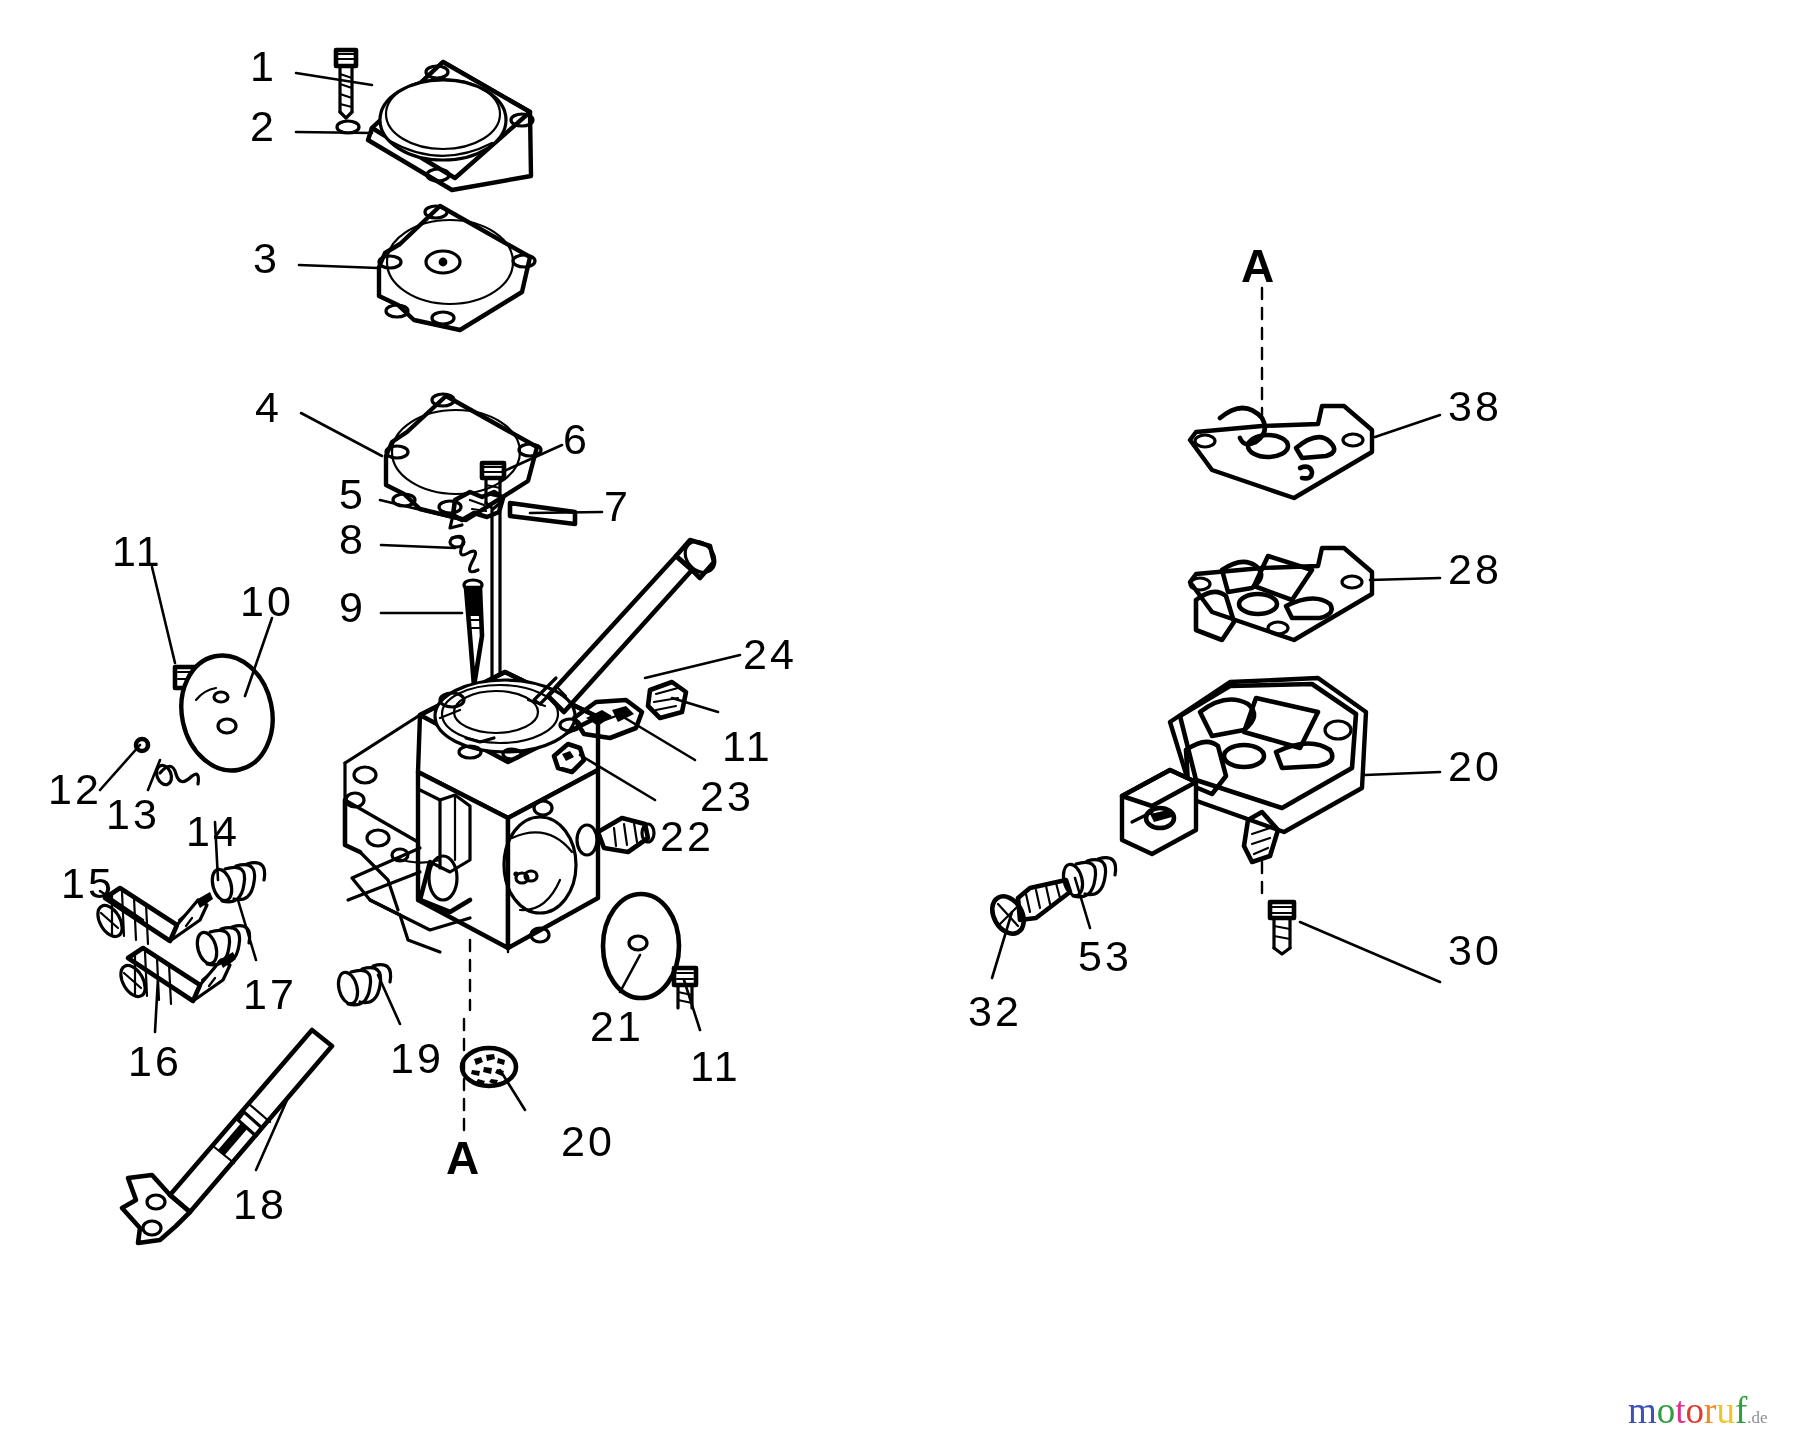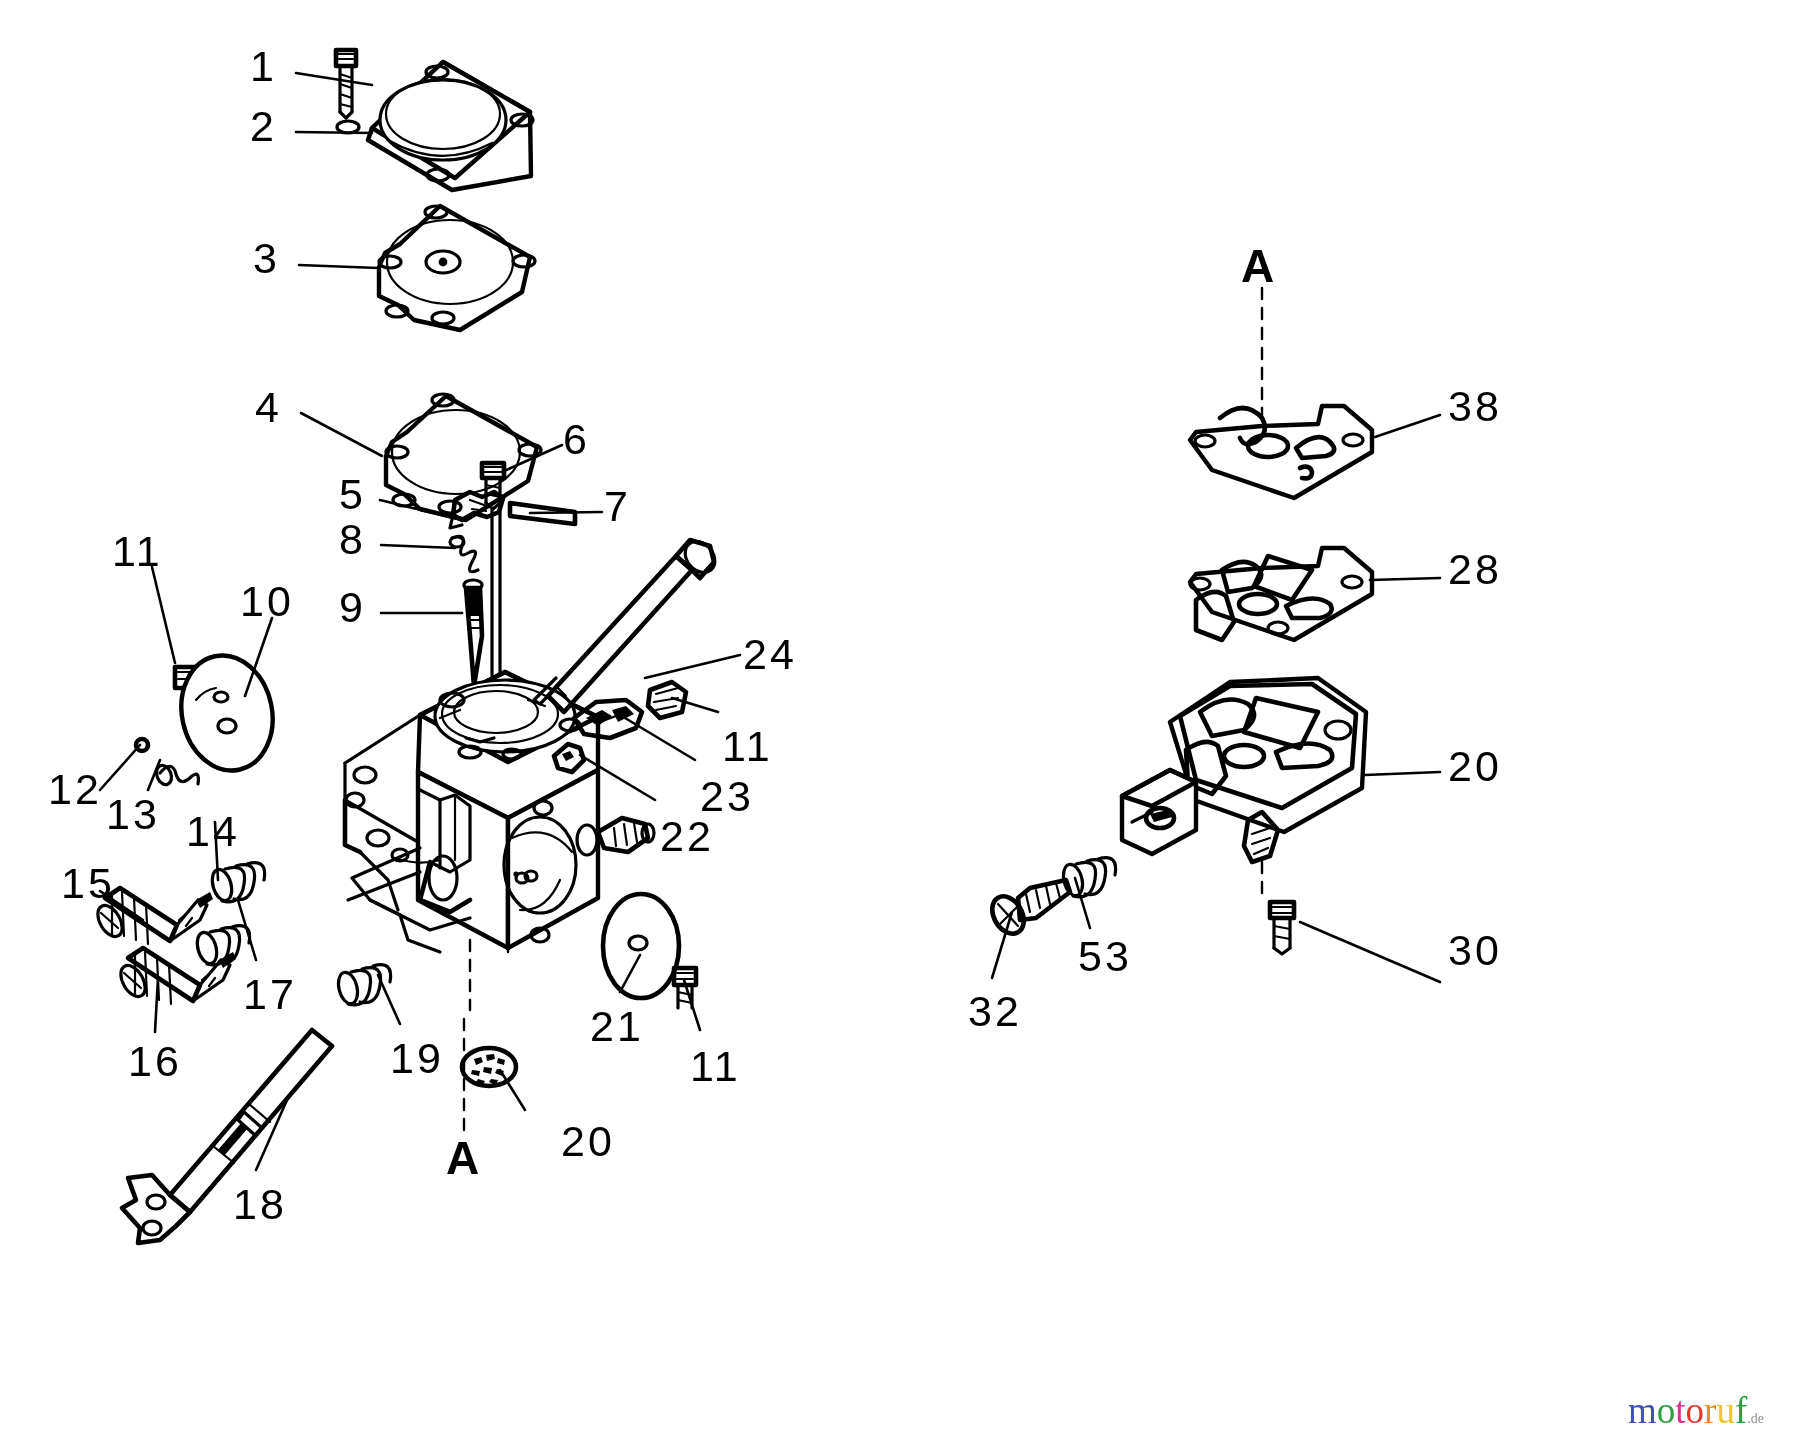--- a/index.html
+++ b/index.html
@@ -51,21 +51,21 @@
     left: 1628px;
     top: 1392px;
     font-family: "Liberation Serif", serif;
     font-size: 37px;
     line-height: 1;
     white-space: nowrap;
     user-select: none;
   }
   #watermark .wm-l { font-weight: 400; }
   #watermark .wm-de {
-    font-size: 14px;
+    font-size: 17px;
     color: #8e8e8e;
     vertical-align: baseline;
   }
 </style>
 </head>
 <body>
 
 <div id="page">
 
   <svg id="diagram-svg" viewBox="0 0 1800 1455">

